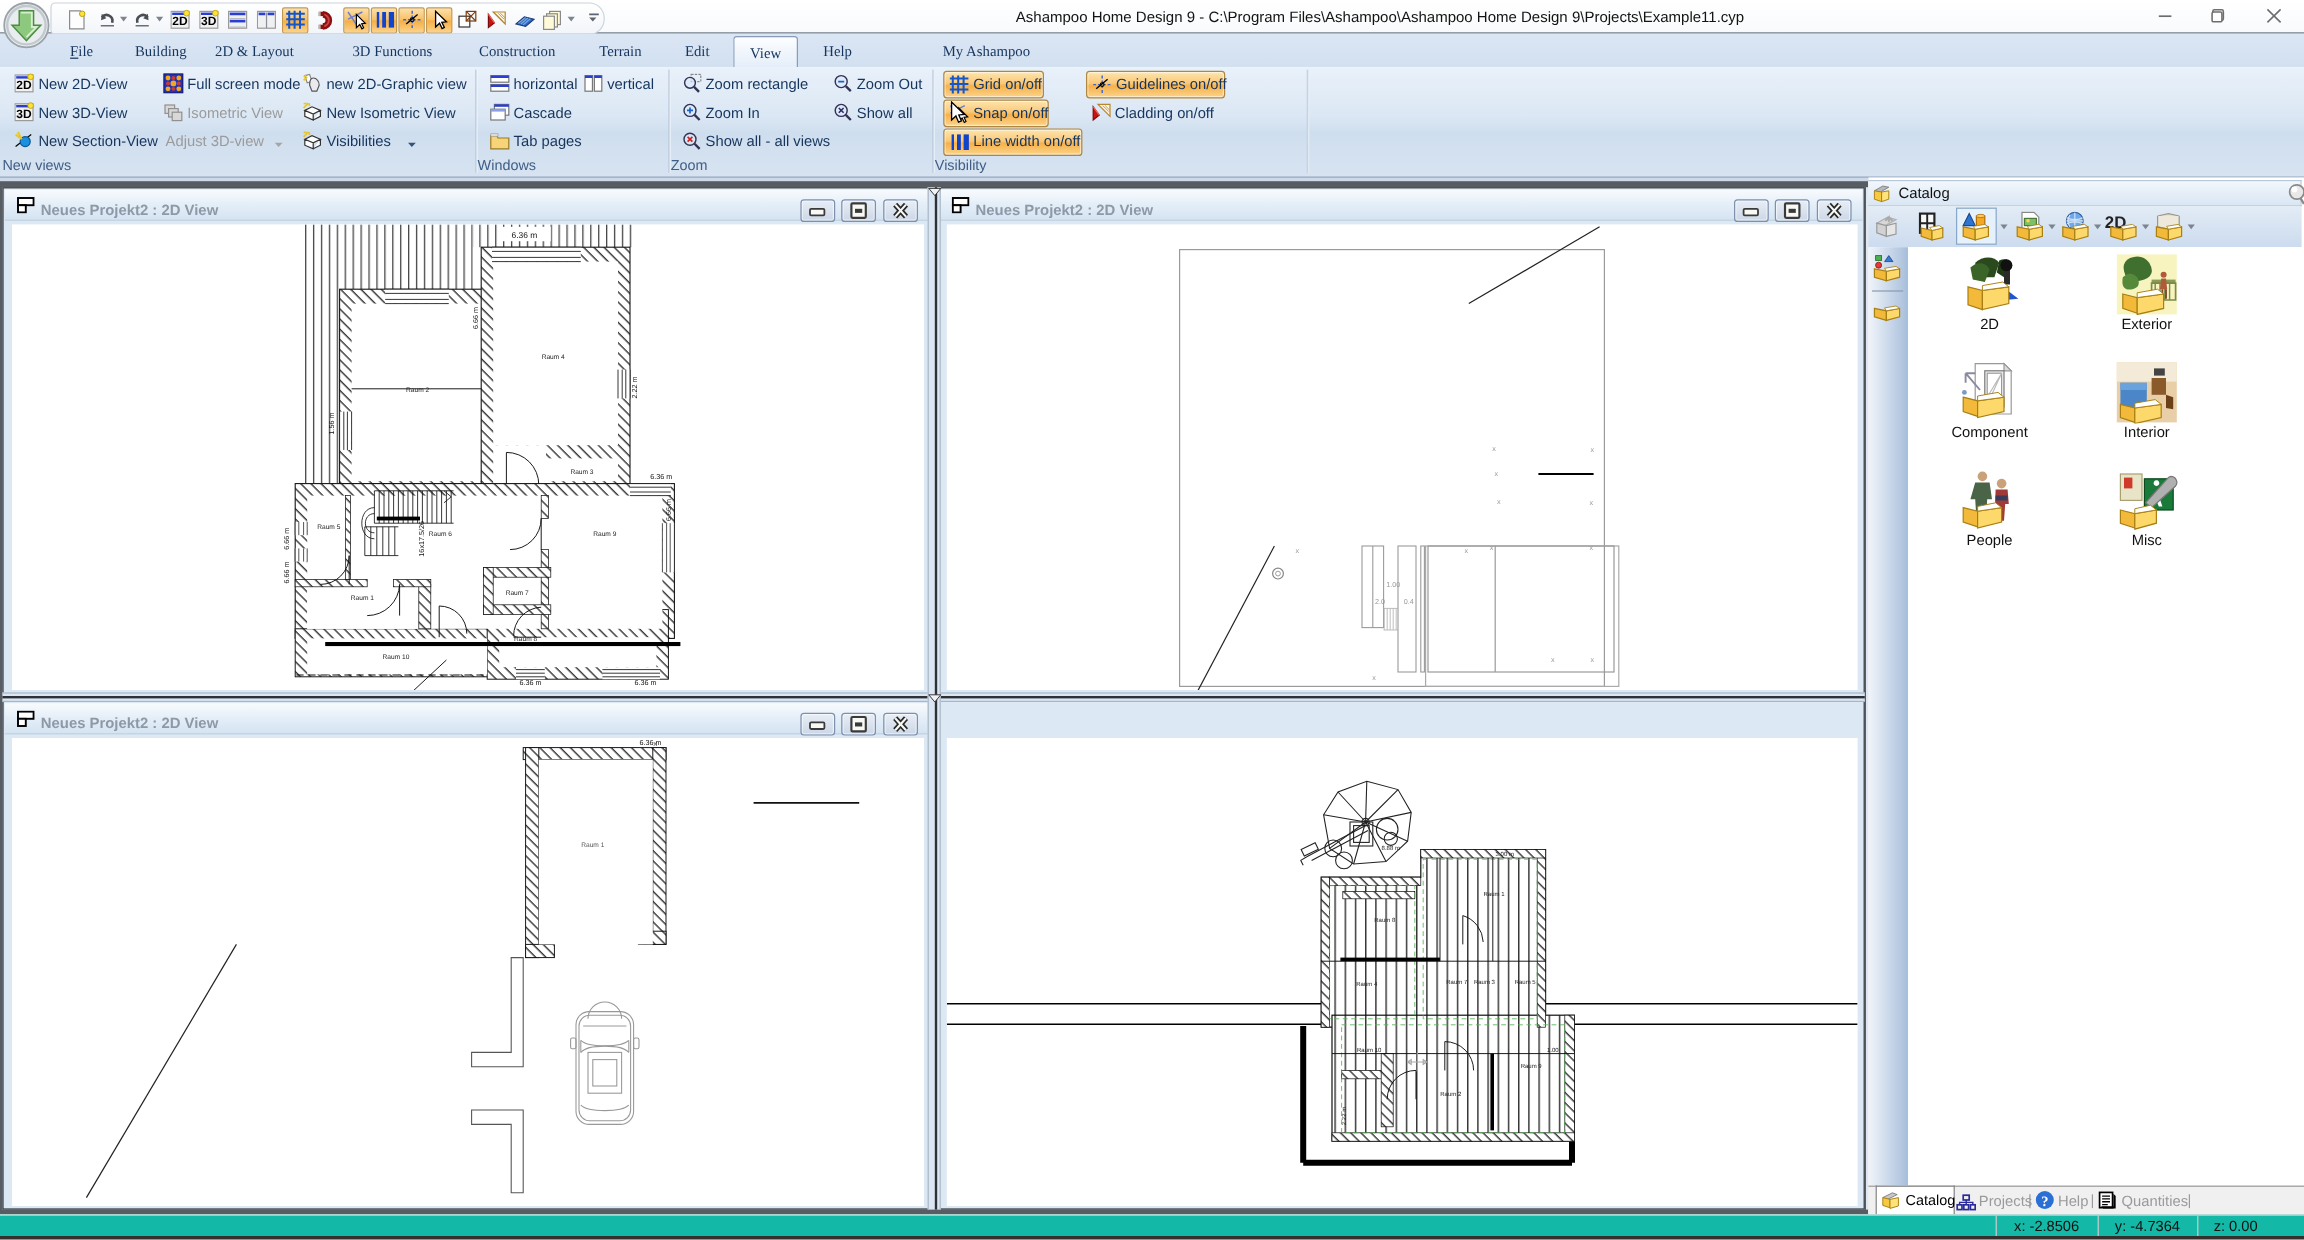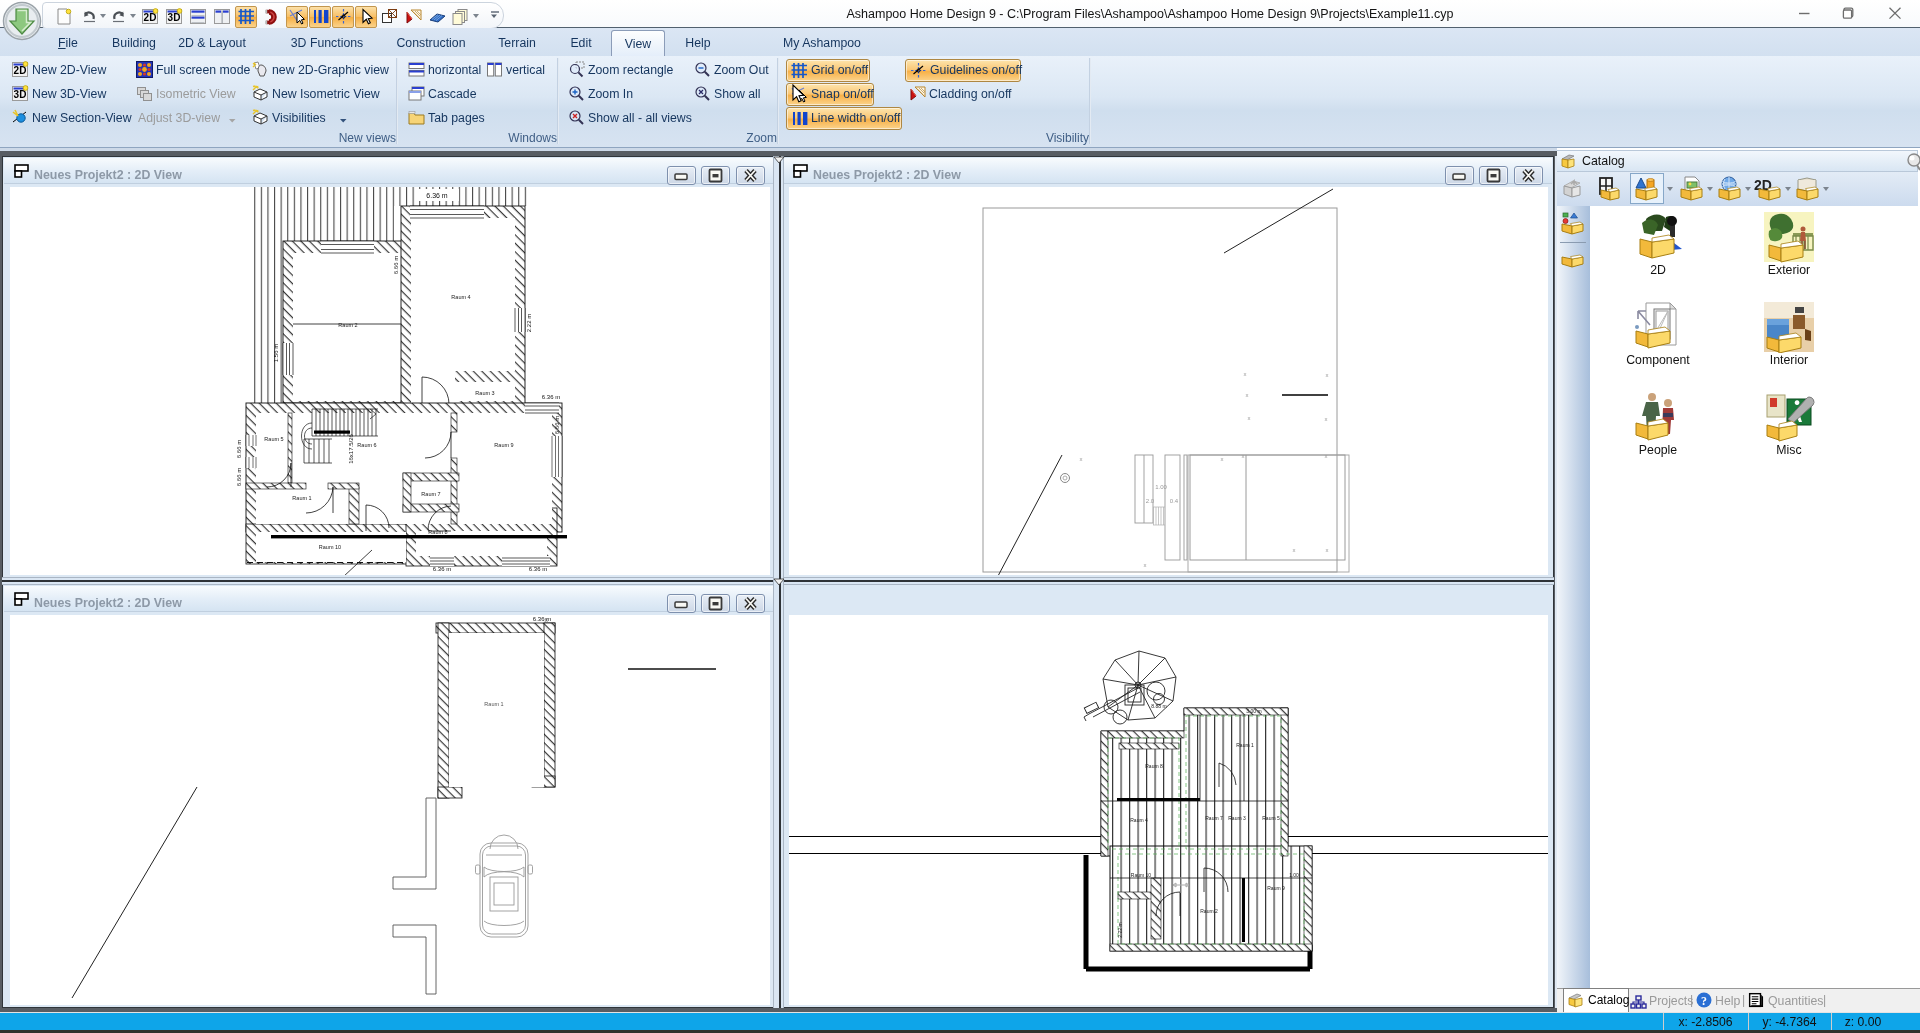--- a/index.html
+++ b/index.html
@@ -15,30 +15,30 @@
   .qtoggle { position:absolute; top:3px; width:22px; height:22px; border:1px solid #c2964e;
     border-radius:2px; background:linear-gradient(#fce1a9,#f8bf65 48%,#f5ae44 52%,#fbd38b); }
   .dd { position:absolute; top:11px; width:0; height:0; border-left:3px solid transparent;
     border-right:3px solid transparent; border-top:4px solid #7c848e; }
   #apptitle { position:absolute; top:7px; left:700px; width:900px; text-align:center;
     font-size:12.5px; color:#131313; white-space:nowrap; }
   
   #tabrow { position:absolute; left:0; top:28px; width:1920px; height:28px;
     background:linear-gradient(#dbe6f4,#d2e0f0); }
   .rtab { position:absolute; top:2px; height:26px; line-height:27px; text-align:center;
-    font-size:12.3px; color:#15355e; }
+    font-size:12.3px; color:#15355e;font-family:Liberation Serif, serif; }
   .rtab.sel { background:linear-gradient(#fdfeff,#eef4fb 60%,#e4eefa);
     border:1px solid #8b9cb8; border-bottom:none; border-radius:3px 3px 0 0; }
   
   #ribbon { position:absolute; left:0; top:56px; width:1920px; height:92px;
     background:linear-gradient(#e9f1fa,#dbe7f4 45%,#cfdeee 60%,#d7e3f1);
     border-bottom:1px solid #8fa5c0; }
   .rgsep { position:absolute; top:2px; height:86px; width:2px;
     background:linear-gradient(90deg,#b3c4d9,#f3f7fb); }
-  .rlabel { position:absolute; top:75px; height:15px; font-size:12px; color:#3f5e85; text-align:right; }
+  .rlabel { position:absolute; top:75px; height:15px; font-size:12px; color:#3f5e85; text-align:left; }
   .ritem { position:absolute; height:20px; font-size:12.3px; color:#15355e; white-space:nowrap; }
   .ritem .txt { position:absolute; left:20px; top:2px; }
   .ritem.gray { color:#9b9b9b; }
   .ricon { position:absolute; left:0; top:0; width:17px; height:17px; }
   .obtn { position:absolute; border:1px solid #ae8742; border-radius:3px;
     background:linear-gradient(#fde5ad,#fac878 45%,#f7b149 55%,#fbd38b);
     font-size:12.3px; color:#15355e; white-space:nowrap;
     box-shadow:inset 0 0 0 1px rgba(255,255,255,0.55); }
   .obtn .txt { position:absolute; left:24px; top:3px; }
   .obtn .ricon { left:4px; top:2px; }
@@ -60,21 +60,21 @@
     font-size:12.4px; color:#111; }
   #cat-tools { position:absolute; left:0; top:24px; width:361px; height:34px;
     background:linear-gradient(#e3ecf6,#ccdbee); }
   #cat-side { position:absolute; left:0; top:58px; width:33px; height:782px;
     background:linear-gradient(90deg,#f1f5fa,#a7bedb); }
   #cat-items { position:absolute; left:33px; top:58px; width:328px; height:782px; background:#fff; }
   .citem { position:absolute; width:120px; text-align:center; font-size:12.3px; color:#111; }
   #cat-tabs { position:absolute; left:0; top:840px; width:363px; height:24px; background:#f0f0f0;
     border-top:1px solid #999; font-size:12.3px; }
   
-  #status { position:absolute; left:0; top:1012px; width:1920px; height:18px; background:#0ea5e9;
+  #status { position:absolute; left:0; top:1012px; width:1920px; height:18px; background:#14b8a6;
     border-top:1px solid #e3e3e3; font-size:12.2px; color:#111;text-decoration:underline; }
   .ssep { position:absolute; top:0; width:1px; height:18px; background:#cdcdcd; }
   #bottomedge { position:absolute; left:0; top:1030px; width:1920px; height:3px; background:#33302d; }
   svg { display:block; }
 </style></head>
 <body>
 
 <div id="titlebar"></div>
 <div id="qat">
 

